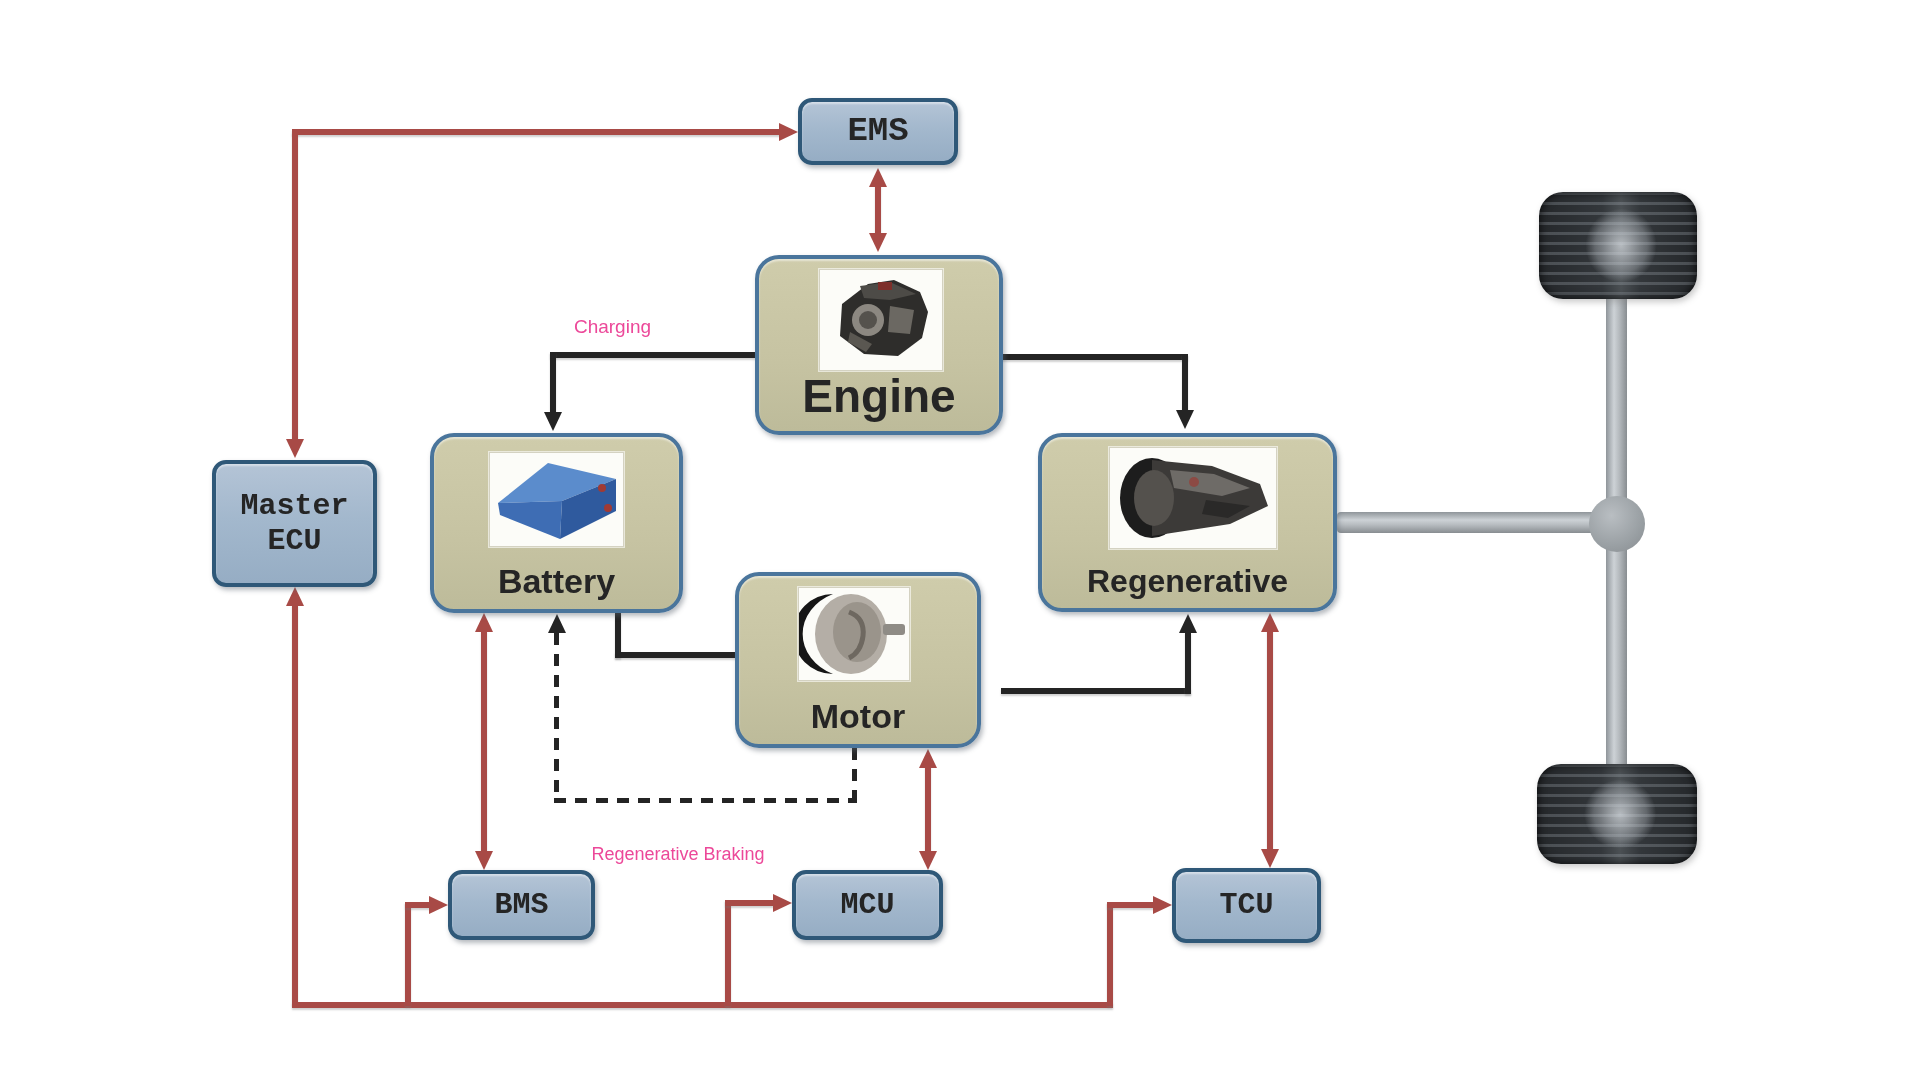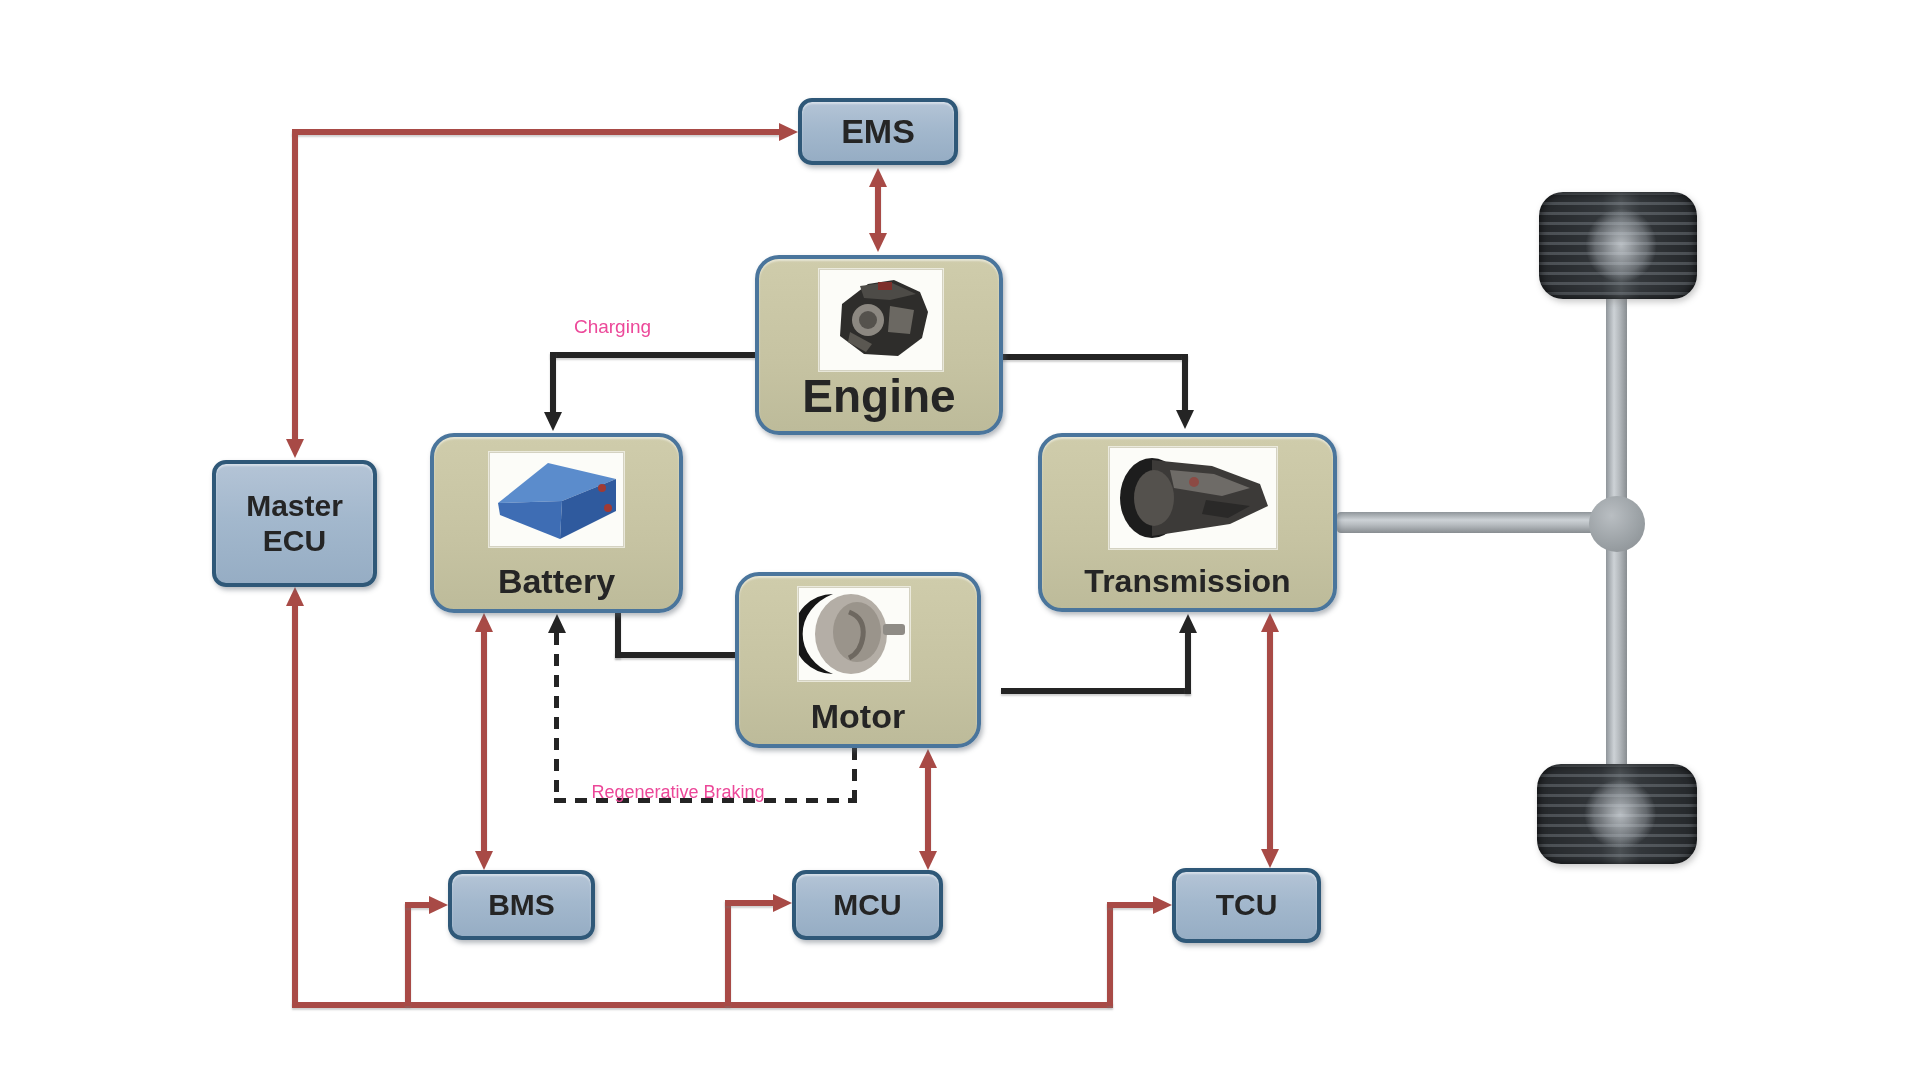--- a/index.html
+++ b/index.html
@@ -3,21 +3,21 @@
 <meta charset="utf-8">
 <style>
   html,body{margin:0;padding:0;background:#ffffff;}
   #stage{position:relative;width:1920px;height:1080px;background:#ffffff;overflow:hidden;
          font-family:"Liberation Sans",sans-serif;color:#1e1e1e;}
   
   .node{position:absolute;box-sizing:border-box;border-radius:14px;
         display:flex;align-items:center;justify-content:center;text-align:center;}
   .node-blue{background:linear-gradient(180deg,#b4c4d6 0%,#a3b8cd 45%,#96adc4 100%);
              border:4px solid #2f5878;
-             box-shadow:2px 3px 5px rgba(90,100,110,.45), inset 0 2px 2px rgba(255,255,255,.45);}
+             box-shadow:2px 3px 5px rgba(90,100,110,.45), inset 0 2px 2px rgba(255,255,255,.45);font-family:Liberation Mono, monospace;}
   .node-tan{background:linear-gradient(180deg,#cfccab 0%,#c6c3a2 60%,#bdbb9a 100%);
             border:4px solid #4a759c;border-radius:24px;
             box-shadow:2px 3px 5px rgba(90,100,110,.45), inset 0 2px 2px rgba(255,255,255,.5);}
   .node-label{font-weight:700;color:#252525;line-height:1.15;}
   .tan-label{position:absolute;left:0;right:0;bottom:8px;font-weight:700;color:#252525;}
   .imgframe{position:absolute;background:#fcfcf8;border:1px solid #d4d2c2;box-shadow:0 0 0 1px rgba(255,255,255,.6);}
   .imgframe svg{display:block;width:100%;height:100%;}
   
   .ln{position:absolute;}
   .red{background:#a84a46;box-shadow:0 2px 2px rgba(120,120,120,.35);}
@@ -102,21 +102,21 @@
   <div class="ar ar-r-blk" style="left:737px;top:646px;"></div>
 
   <div class="ln blk h6" style="left:1001px;top:688px;width:190px;"></div>
   <div class="ln blk w6" style="left:1185px;top:632px;height:62px;"></div>
   <div class="ar ar-u-blk" style="left:1179px;top:614px;"></div>
 
   <div class="dashv" style="left:852px;top:748px;height:55px;"></div>
   <div class="dashh" style="left:554px;top:798px;width:303px;"></div>
   <div class="dashv" style="left:554px;top:633px;height:168px;"></div>
   <div class="ar ar-u-blk" style="left:548px;top:614px;"></div>
-  <div class="edge-label" style="left:563px;top:782px;width:230px;font-size:18px;">Regenerative Braking</div>
+  <div class="edge-label" style="left:563px;top:844px;width:230px;font-size:18px;">Regenerative Braking</div>
 
   <div class="shaft-h" style="left:1337px;top:512px;width:268px;"></div>
   <div class="shaft-v" style="left:1606px;top:294px;height:475px;"></div>
   <div class="diff" style="left:1589px;top:496px;"></div>
   <div class="wheel" style="left:1539px;top:192px;width:158px;height:107px;"></div>
   <div class="wheel" style="left:1537px;top:764px;width:160px;height:100px;"></div>
 
   <div class="node node-blue" style="left:798px;top:98px;width:160px;height:67px;">
     <span class="node-label" style="font-size:34px;">EMS</span>
   </div>
@@ -166,21 +166,21 @@
     <span class="imgframe" style="left:67px;top:10px;width:166px;height:100px;">
       <svg viewBox="0 0 166 100">
         <ellipse cx="42" cy="50" rx="32" ry="40" fill="#1d1d1d"></ellipse>
         <path d="M42 12 L102 18 150 36 158 58 120 76 42 88 Z" fill="#3c3a38"></path>
         <path d="M60 22 L104 26 140 40 112 48 64 40 Z" fill="#6e6b67"></path>
         <ellipse cx="44" cy="50" rx="20" ry="28" fill="#54514d"></ellipse>
         <path d="M96 52 L140 58 118 70 92 66 Z" fill="#2a2928"></path>
         <circle cx="84" cy="34" r="5" fill="#8c4a44"></circle>
       </svg>
     </span>
-    <span class="tan-label" style="font-size:32px;">Transmission</span>
+    <span class="tan-label" style="font-size:32px;">Regenerative</span>
   </div>
 
   <div class="node node-blue" style="left:212px;top:460px;width:165px;height:127px;">
     <span class="node-label" style="font-size:30px;width:110px;">Master ECU</span>
   </div>
 
   <div class="node node-blue" style="left:448px;top:870px;width:147px;height:70px;">
     <span class="node-label" style="font-size:30px;">BMS</span>
   </div>
 

